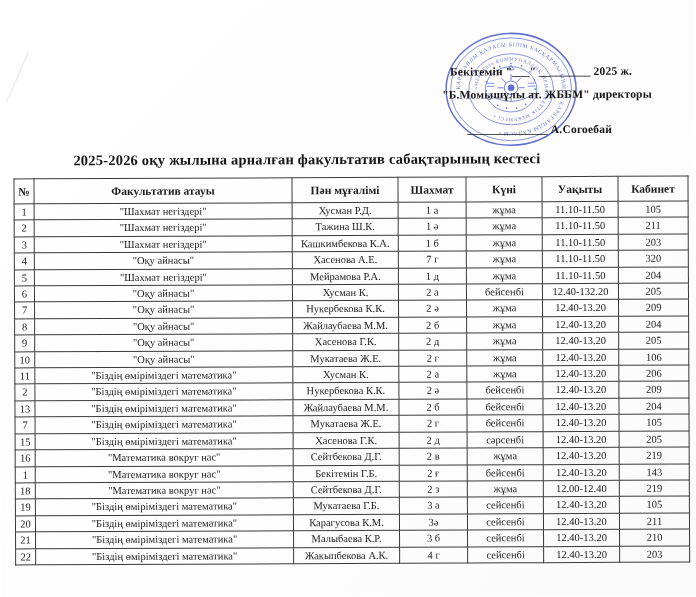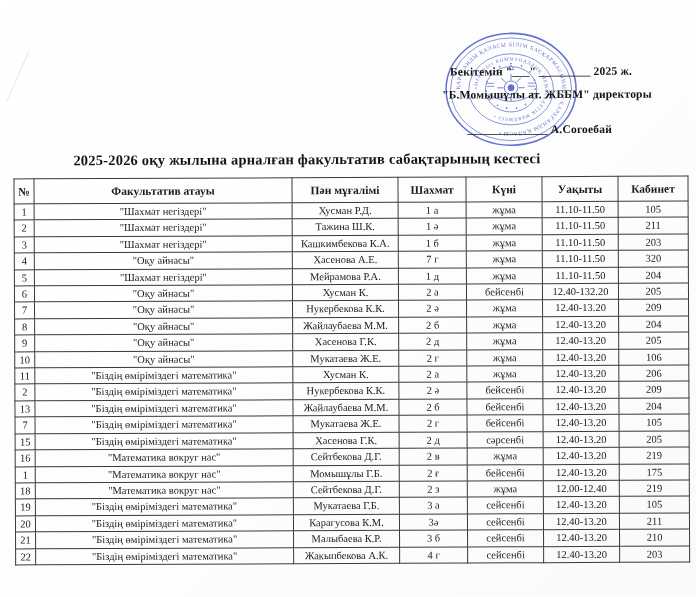--- a/index.html
+++ b/index.html
@@ -301,25 +301,25 @@
           <td>"Математика вокруг нас"</td>
           <td>Сейтбекова Д.Г.</td>
           <td>2 в</td>
           <td>жұма</td>
           <td>12.40-13.20</td>
           <td>219</td>
         </tr>
         <tr>
           <td>1</td>
           <td>"Математика вокруг нас"</td>
-          <td>Момышұлы Г.Б.</td>
+          <td>Бекітемін Г.Б.</td>
           <td>2 ғ</td>
           <td>бейсенбі</td>
           <td>12.40-13.20</td>
-          <td>175</td>
+          <td>143</td>
         </tr>
         <tr>
           <td>18</td>
           <td>"Математика вокруг нас"</td>
           <td>Сейтбекова Д.Г.</td>
           <td>2 з</td>
           <td>жұма</td>
           <td>12.00-12.40</td>
           <td>219</td>
         </tr>

